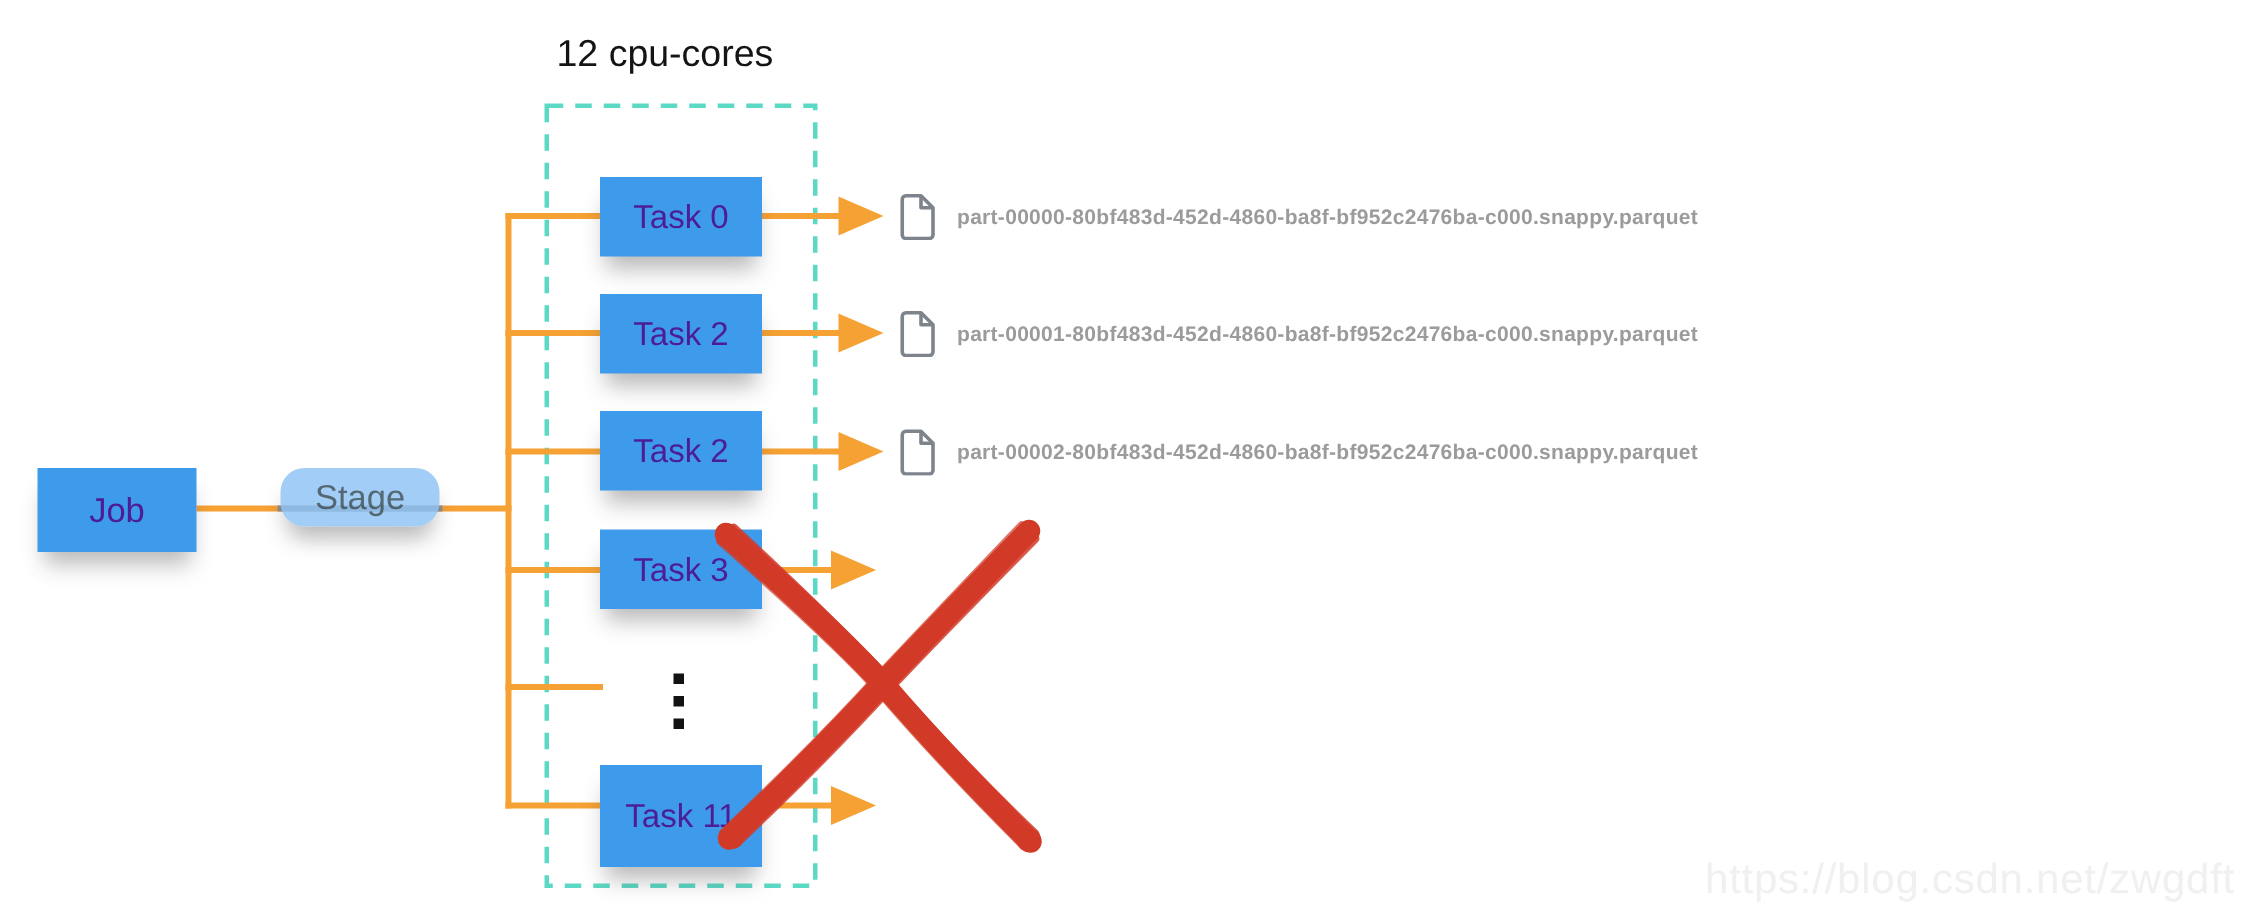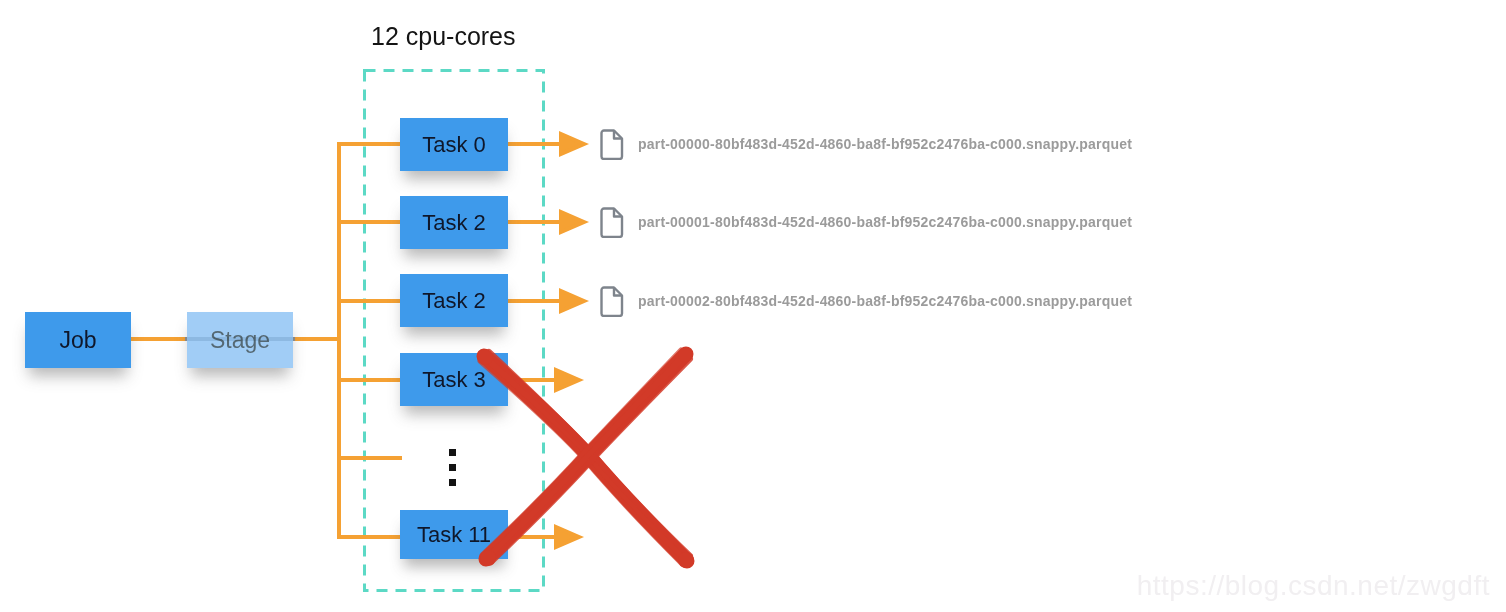--- a/index.html
+++ b/index.html
@@ -9,43 +9,44 @@
     background:#ffffff;
     overflow:hidden;
     font-family:"Liberation Sans", sans-serif;
   }
   #connector-layer{position:absolute;left:0;top:0;z-index:1;}
   #cross-layer{position:absolute;left:0;top:0;z-index:6;pointer-events:none;}
 
   .node{
     position:absolute;
     display:flex;align-items:center;justify-content:center;
-    font-size:23px;color:#0f172a;
+    font-size:23px;color:#4c1d95;
     z-index:3;
     box-shadow:0 12px 14px -4px rgba(70,70,70,0.38);
   }
   #job-node{
     left:25px;top:312px;width:106px;height:56px;
     background:#3E9AEB;
   }
   #stage-node{
-    left:187px;top:312px;width:106px;height:56px;
+    left:187px;top:312px;width:106px;height:39px;
     background:rgba(140,194,244,0.82);
     color:rgba(35,38,30,0.60);
+    border-radius:16px;
   }
   .task-node{
     left:400px;width:108px;height:53px;
     background:#3E9AEB;
     font-size:22px;
   }
   #task-0{top:118px;}
   #task-1{top:196px;}
   #task-2{top:274px;}
   #task-3{top:353px;}
-  #task-11{top:510px;height:49px;}
+  #task-11{top:510px;height:68px;}
 
   #page-title{
     position:absolute;left:371px;top:22px;
     font-size:25px;color:#141414;z-index:3;
   }
 
   .ellipsis{
     position:absolute;left:449px;top:449px;z-index:3;
     display:flex;flex-direction:column;gap:8px;
   }

